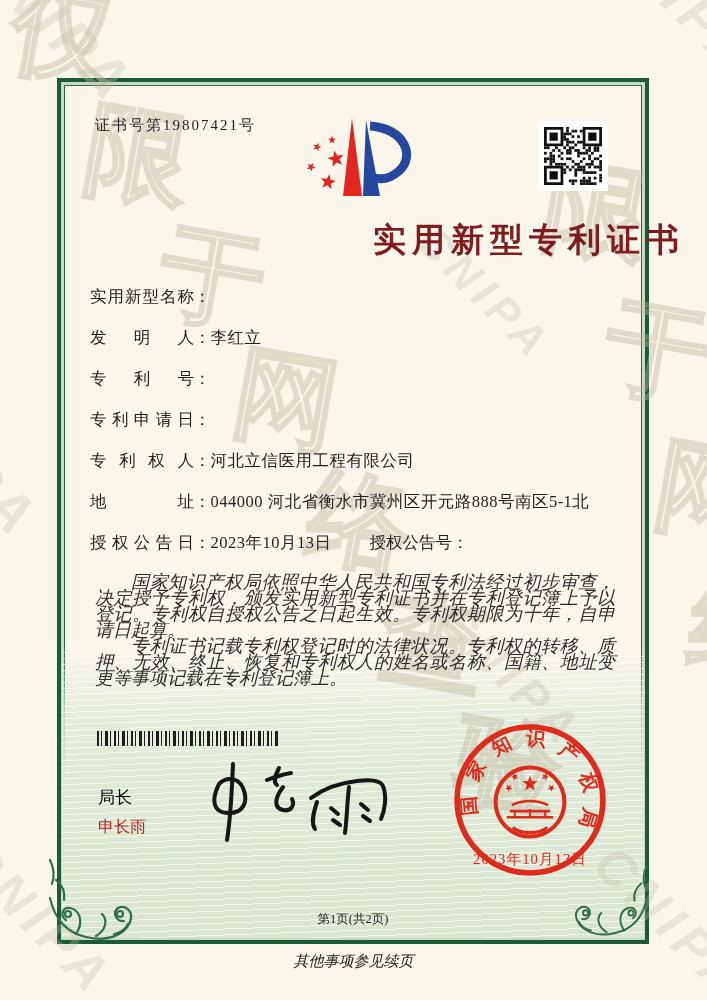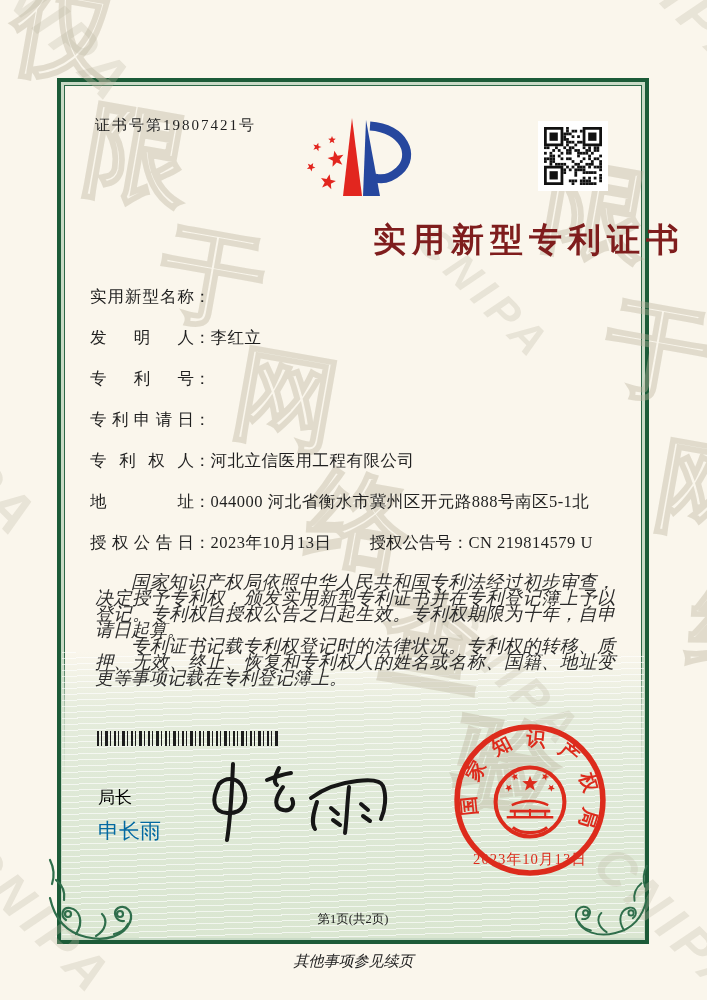--- a/index.html
+++ b/index.html
@@ -60,21 +60,21 @@
     font-size:18px;line-height:16px;font-style:italic;color:#2b2b2b;text-align:justify;
   }
   .legal p{margin:0;text-indent:2em;}
   .barcode{
     position:absolute;left:97px;top:731px;width:182px;height:15px;
     background:repeating-linear-gradient(90deg,#1d1d1d 0 2px,transparent 2px 4px,
       #1d1d1d 4px 5px,transparent 5px 8px,#1d1d1d 8px 11px,transparent 11px 13px,
       #1d1d1d 13px 14px,transparent 14px 17px);
   }
   .sig-pos{position:absolute;left:98px;top:786px;font-family:"Liberation Sans","DejaVu Sans",sans-serif;font-size:17px;color:#000000;}
-  .sig-name{position:absolute;left:98px;top:817px;font-family:"Liberation Sans","DejaVu Sans",sans-serif;font-size:21px;color:#0369a1;}
+  .sig-name{position:absolute;left:98px;top:817px;font-family:"Liberation Sans","DejaVu Sans",sans-serif;font-size:16px;color:#b91c1c;}
   .sig-svg{position:absolute;left:205px;top:756px;}
   .seal{position:absolute;left:450px;top:720px;z-index:6;}
   .page-no{position:absolute;left:57px;top:911px;width:592px;text-align:center;font-size:12.5px;color:#222;}
   .note{position:absolute;left:0;top:952px;width:707px;text-align:center;font-size:15px;font-style:italic;color:#222;}
 </style>
 </head>
 <body>
 
 <div class="page">
 
@@ -320,21 +320,20 @@
           <span class="field-colon">：</span>
         <span class="field-value">044000 河北省衡水市冀州区开元路888号南区5-1北</span>
       </div>
       <div class="field-row">
         <span class="field-label">授权公告日</span>
           <span class="field-colon">：</span>
         <span class="field-value">2023年10月13日</span>
         <span class="pair2">
           <span>授权公告号</span>
             <span>：</span>
-          <span class="field-value">CN 219814579 U</span>
         </span>
       </div>
     </div>
 
     <div class="legal">
       <p>国家知识产权局依照中华人民共和国专利法经过初步审查，决定授予专利权，颁发实用新型专利证书并在专利登记簿上予以登记。专利权自授权公告之日起生效。专利权期限为十年，自申请日起算。</p>
       <p>专利证书记载专利权登记时的法律状况。专利权的转移、质押、无效、终止、恢复和专利权人的姓名或名称、国籍、地址变更等事项记载在专利登记簿上。</p>
     </div>
 
     <div class="barcode"></div>

